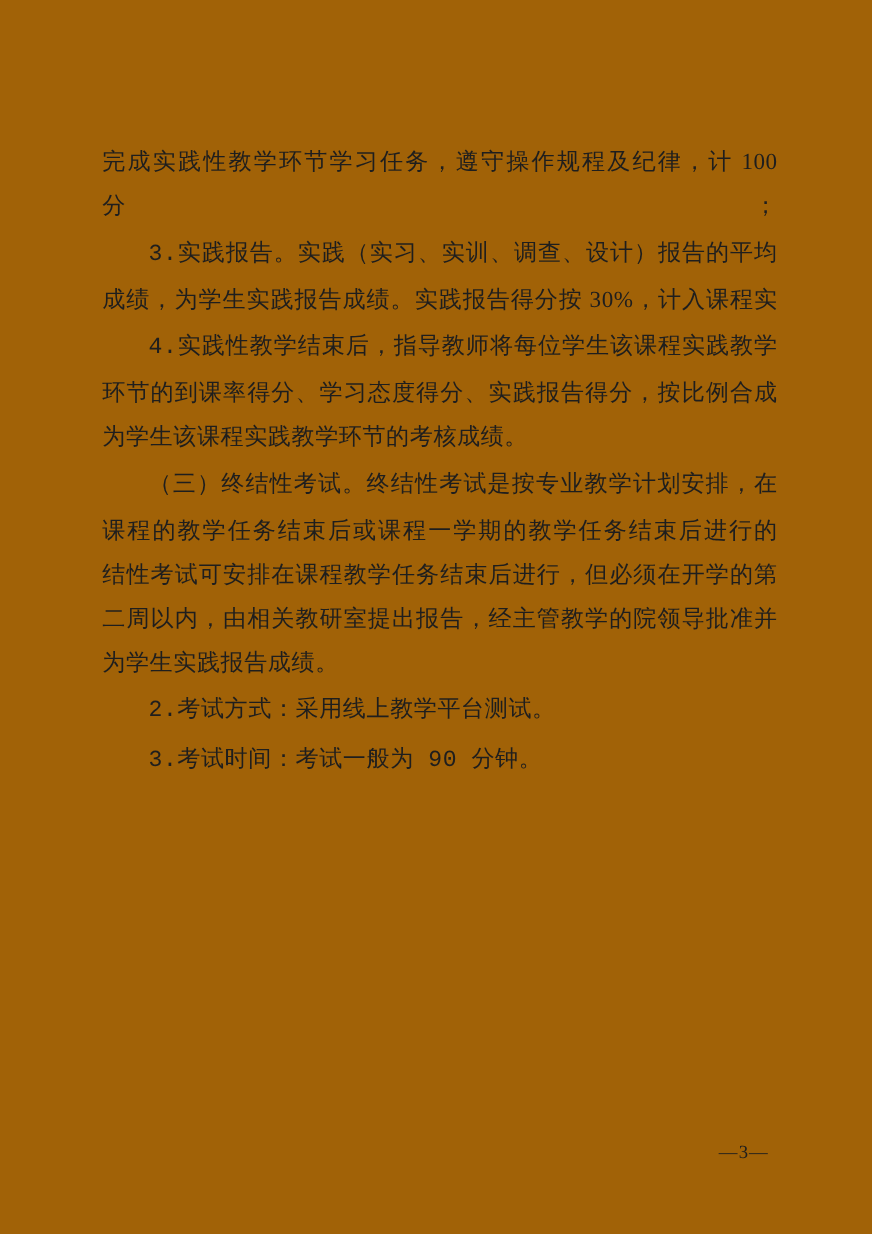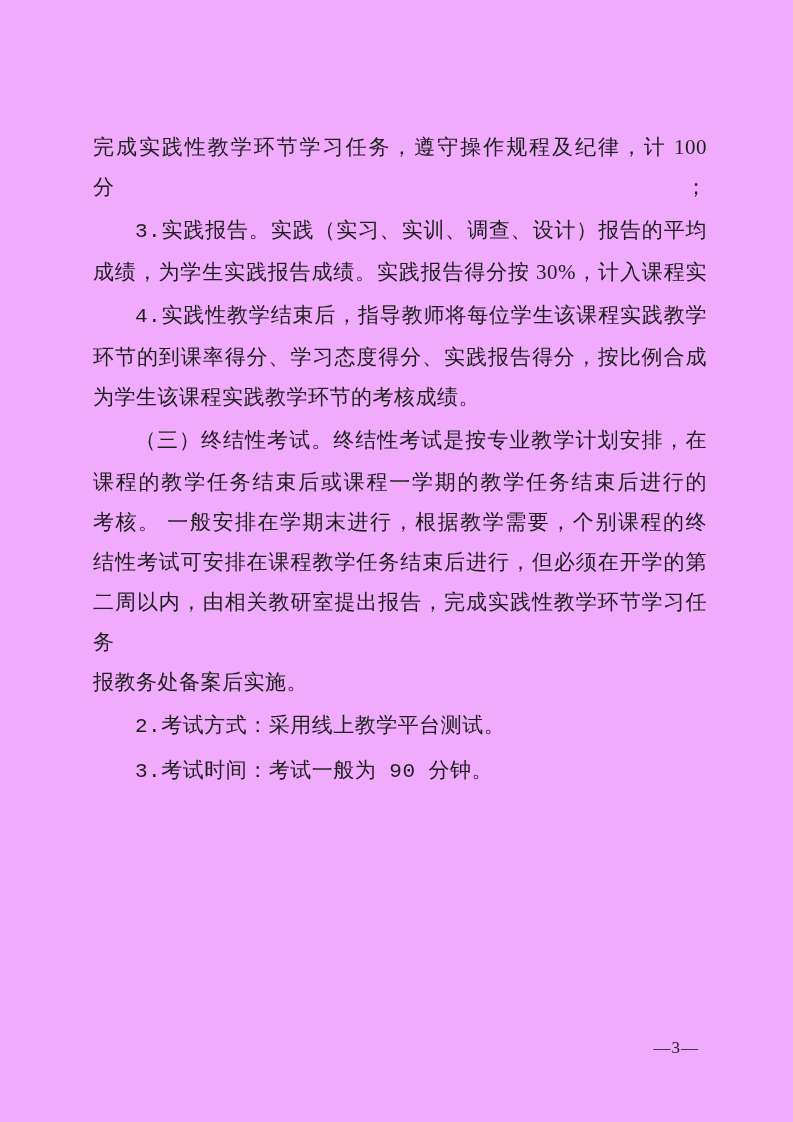--- a/index.html
+++ b/index.html
@@ -4,21 +4,21 @@
 <style>
   html, body {
     margin: 0;
     padding: 0;
     background: #ffffff;
   }
   .page {
     position: relative;
     width: 793px;
     height: 1122px;
-    background: #f0abfc;
+    background: #a16207;
     overflow: hidden;
     font-family: "Liberation Serif", "DejaVu Serif", serif;
     color: #1e1e1e;
   }
   .content {
     position: absolute;
     left: 93px;
     top: 127px;
     width: 614px;
   }
@@ -67,24 +67,23 @@
 
     <div class="para">
       <div class="line indent">4.实践性教学结束后，指导教师将每位学生该课程实践教学</div>
       <div class="line">环节的到课率得分、学习态度得分、实践报告得分，按比例合成</div>
       <div class="line last">为学生该课程实践教学环节的考核成绩。</div>
     </div>
 
     <div class="para">
       <div class="line indent">（三）终结性考试。终结性考试是按专业教学计划安排，在</div>
       <div class="line">课程的教学任务结束后或课程一学期的教学任务结束后进行的</div>
-      <div class="line">考核。 一般安排在学期末进行，根据教学需要，个别课程的终</div>
       <div class="line">结性考试可安排在课程教学任务结束后进行，但必须在开学的第</div>
-      <div class="line">二周以内，由相关教研室提出报告，完成实践性教学环节学习任务</div>
-      <div class="line last">报教务处备案后实施。</div>
+      <div class="line">二周以内，由相关教研室提出报告，经主管教学的院领导批准并</div>
+      <div class="line last">为学生实践报告成绩。</div>
     </div>
 
 
     <div class="para">
       <div class="line indent last">2.考试方式：采用线上教学平台测试。</div>
     </div>
 
     <div class="para">
       <div class="line indent last">3.考试时间：考试一般为 90 分钟。</div>
     </div>

